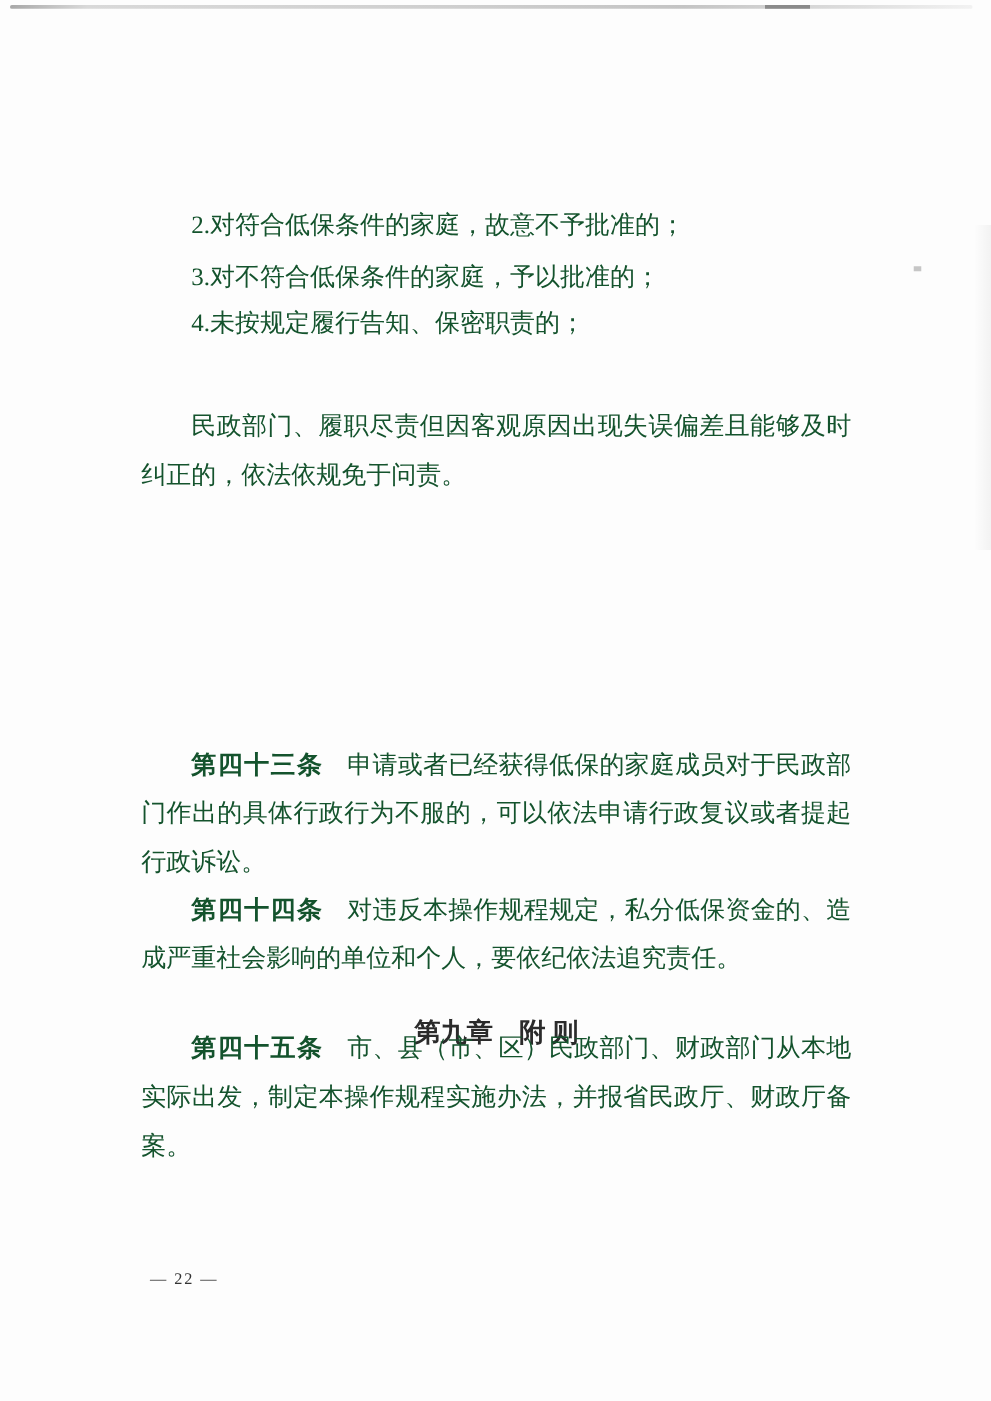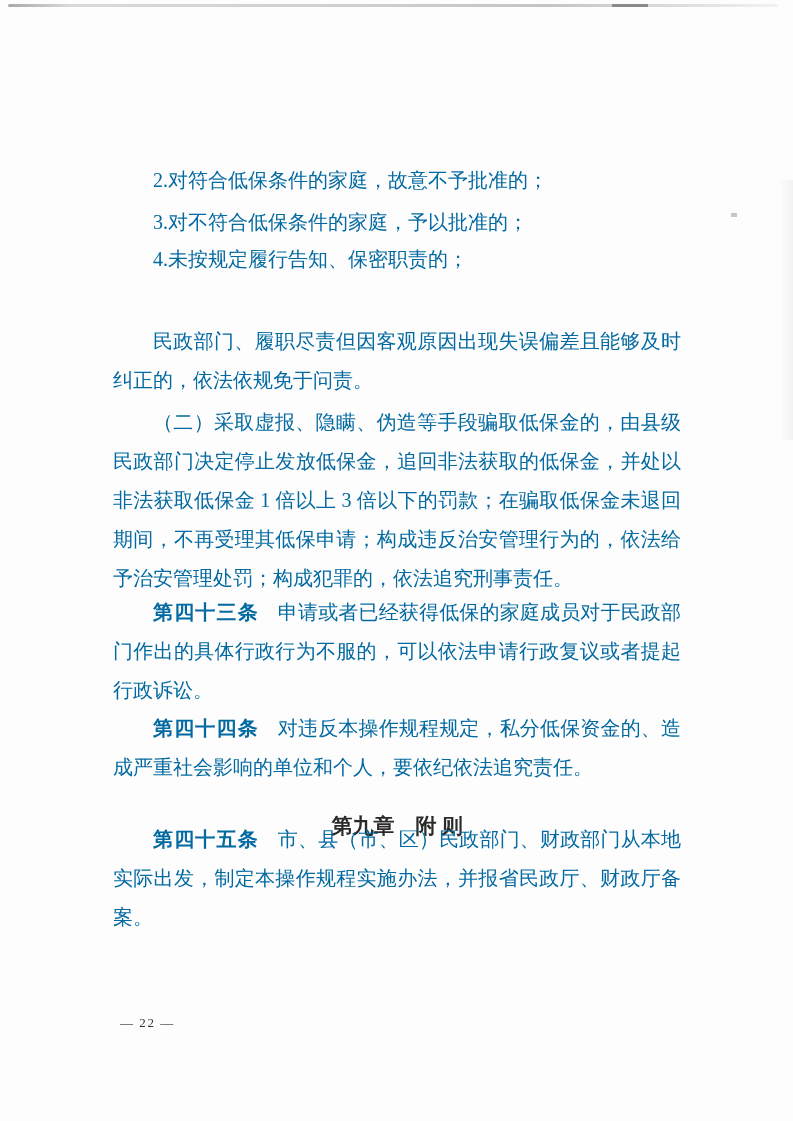--- a/index.html
+++ b/index.html
@@ -51,21 +51,21 @@
     height: 260px;
     background: linear-gradient(to right, rgba(0,0,0,0) 0%, rgba(0,0,0,0.045) 100%);
   }
   
   .tline, .tpara {
     position: absolute;
     left: 113px;
     width: 568px;
     margin: 0;
     font-size: 20px;
-    color: #0369a1;
+    color: #14532d;
     text-align: justify;
     text-indent: 2em;
   }
   .tline { line-height: 40px; }
   .tpara { line-height: 39px; }
   .article-no {
     font-weight: bold;
     margin-right: 0.95em;
     letter-spacing: 0.05em;
   }
@@ -102,21 +102,20 @@
   <div class="scan-top-dark"></div>
   <div class="scan-speck"></div>
   <div class="scan-right-shade"></div>
 
   <p class="tline" style="top:160px">2.对符合低保条件的家庭，故意不予批准的；</p>
   <p class="tline" style="top:202px">3.对不符合低保条件的家庭，予以批准的；</p>
   <p class="tline" style="top:239px">4.未按规定履行告知、保密职责的；</p>
 
   <p class="tpara" style="top:322px">民政部门、履职尽责但因客观原因出现失误偏差且能够及时纠正的，依法依规免于问责。</p>
 
-  <p class="tpara" style="top:403px">（二）采取虚报、隐瞒、伪造等手段骗取低保金的，由县级民政部门决定停止发放低保金，追回非法获取的低保金，并处以非法获取低保金 1 倍以上 3 倍以下的罚款；在骗取低保金未退回期间，不再受理其低保申请；构成违反治安管理行为的，依法给予治安管理处罚；构成犯罪的，依法追究刑事责任。</p>
 
   <p class="tpara" style="top:593px">
     <span class="article-no">第四十三条</span><span>申请或者已经获得低保的家庭成员对于民政部门作出的具体行政行为不服的，可以依法申请行政复议或者提起行政诉讼。</span>
   </p>
 
   <p class="tpara" style="top:709px">
     <span class="article-no">第四十四条</span><span>对违反本操作规程规定，私分低保资金的、造成严重社会影响的单位和个人，要依纪依法追究责任。</span>
   </p>
 
   <h2 class="chapter-heading">第九章　附 则</h2>

